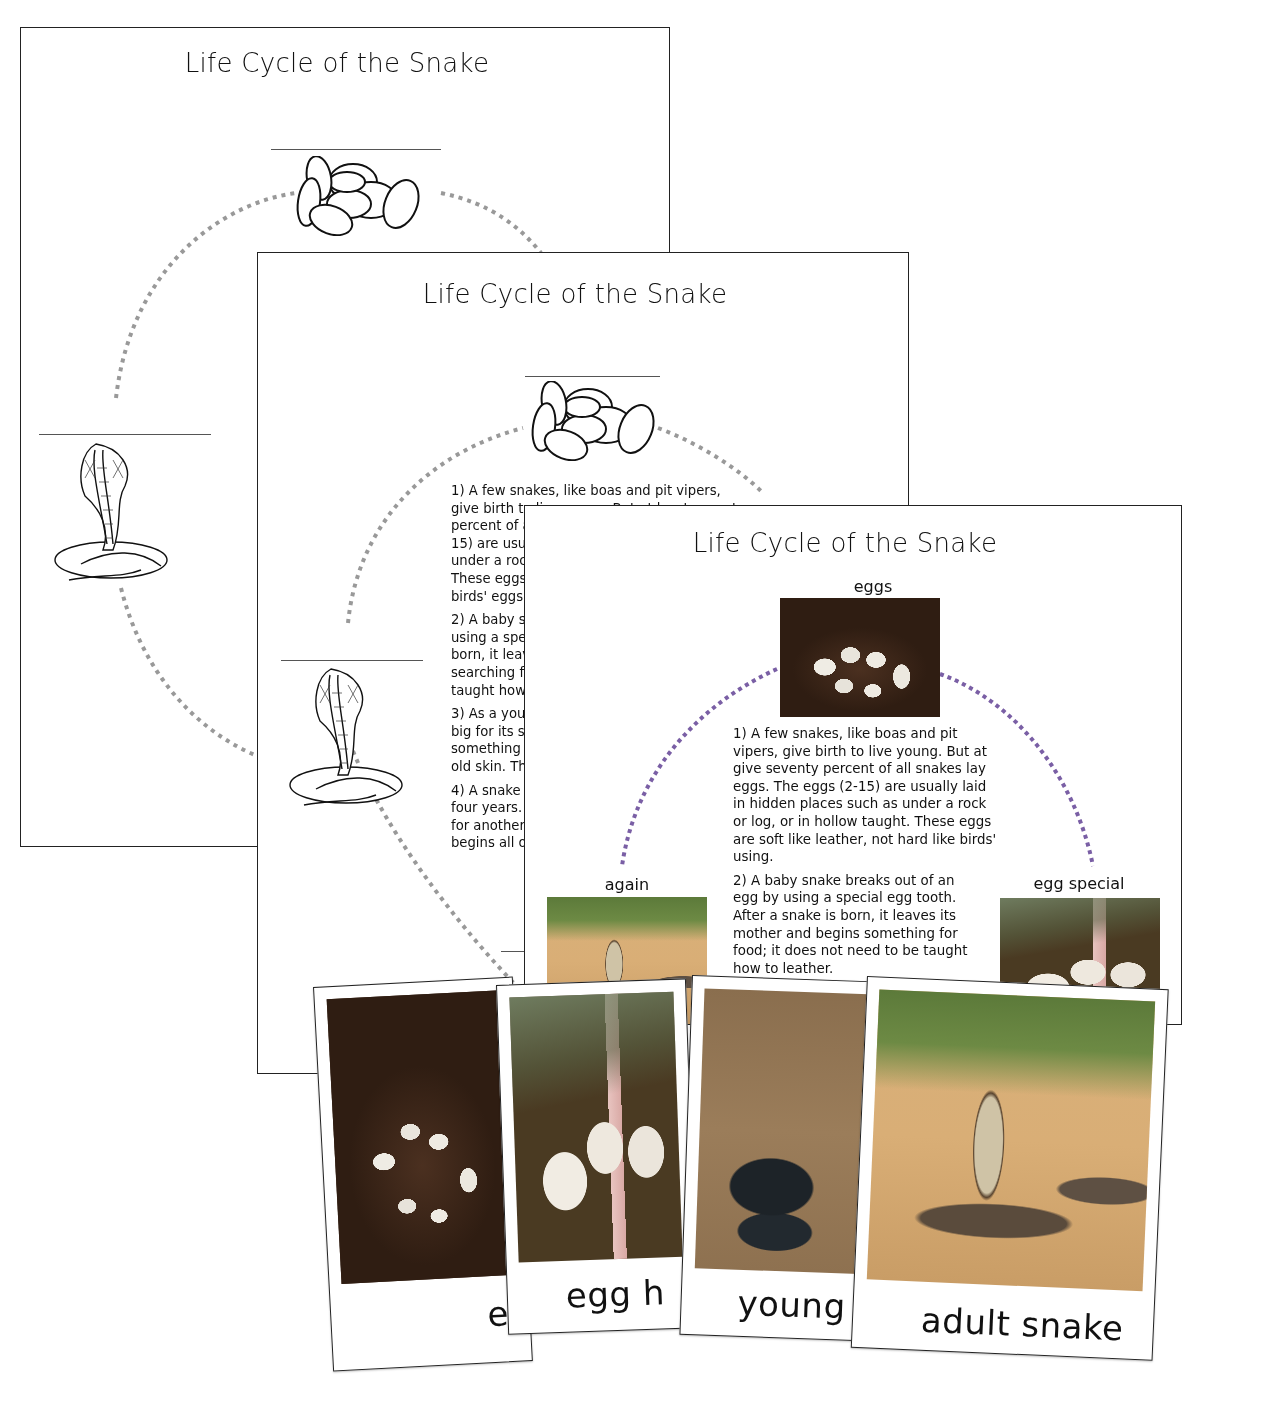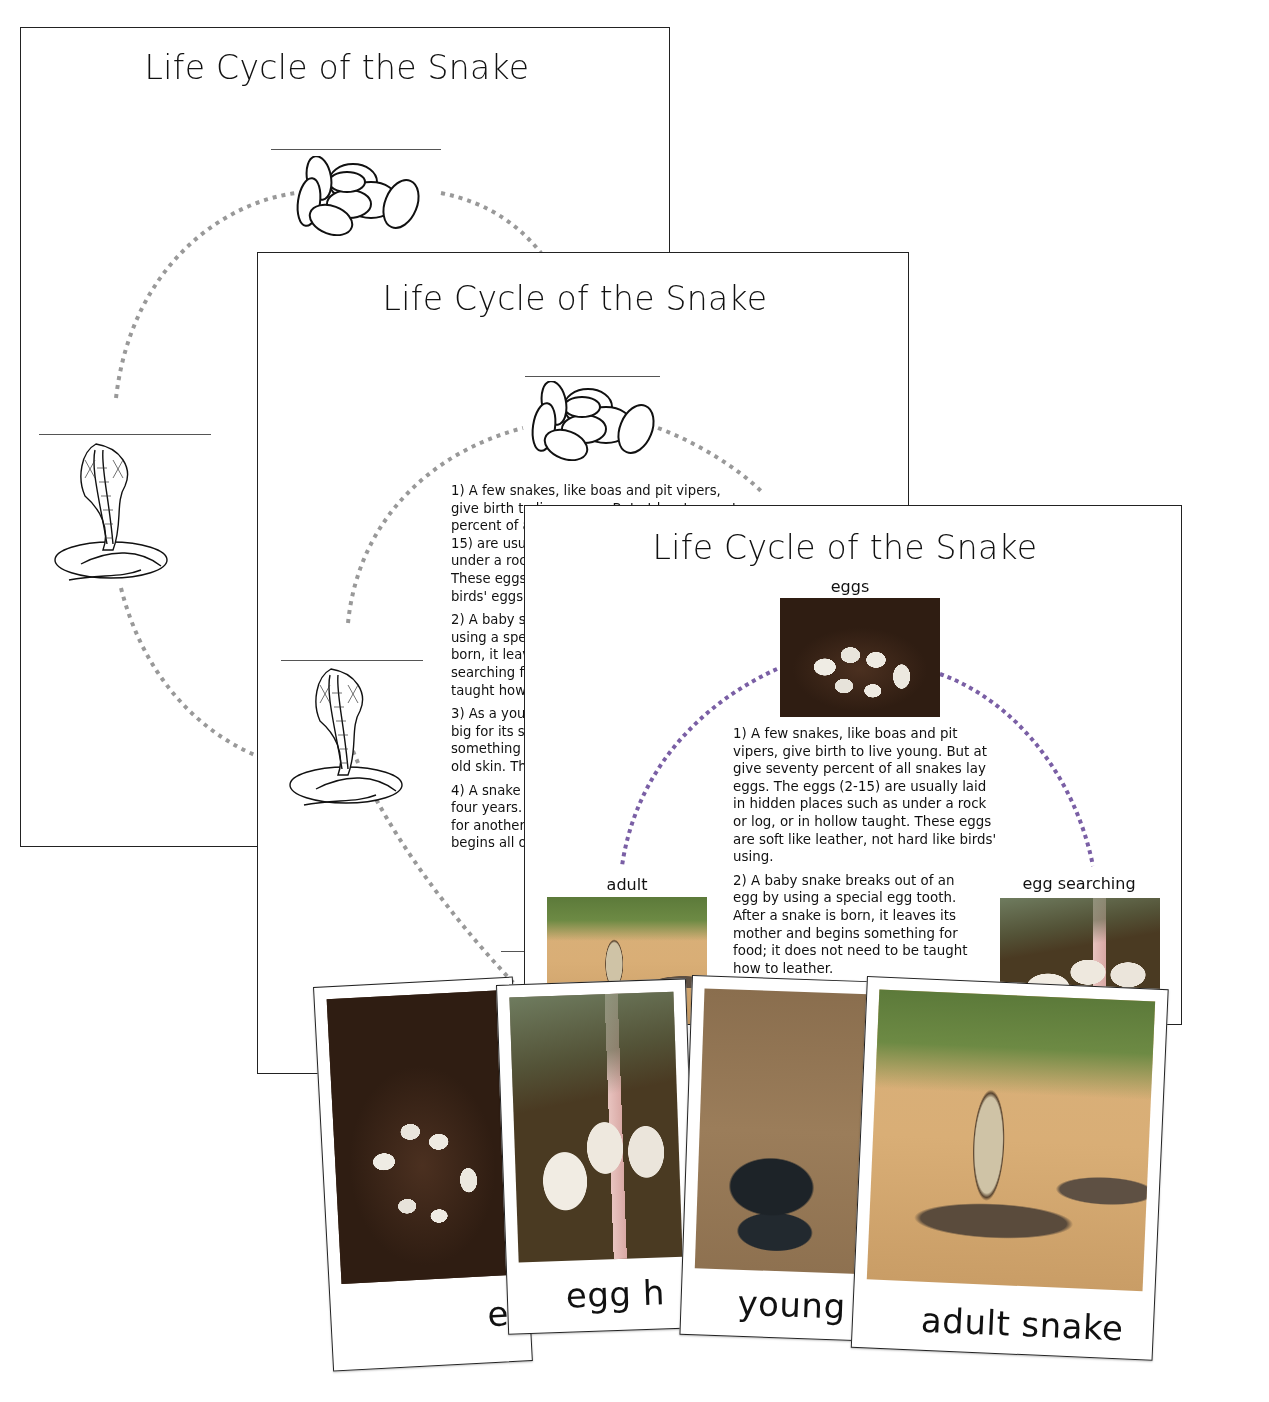--- a/index.html
+++ b/index.html
@@ -1,20 +1,20 @@
 <!DOCTYPE html>
 <html><head>
 <meta charset="utf-8">
 <style>
   * { box-sizing: border-box; margin: 0; padding: 0; }
   html, body { width: 1269px; height: 1402px; background: #ffffff; overflow: hidden; }
   body { position: relative; font-family: "DejaVu Sans", sans-serif; color: #111; }
 
   .sheet { position: absolute; background: #fff; border: 1px solid #222; }
-  .sheet-title { position: absolute; left: 0; right: 16px; text-align: center; font-size: 33px; font-weight: 300; letter-spacing: 0.3px; color: #111; }
+  .sheet-title { position: absolute; left: 0; right: 16px; text-align: center; font-size: 26px; font-weight: 300; letter-spacing: 0.3px; color: #111; }
   .label-line { position: absolute; height: 1px; background: #555; }
   .dotted-arc { position: absolute; }
   .eggs-drawing, .cobra-drawing { position: absolute; }
 
   .stage-text { position: absolute; font-size: 13.2px; line-height: 17.6px; color: #111; }
   .stage-text p { margin-bottom: 6px; }
 
   .stage-label { position: absolute; font-size: 16px; text-align: center; color: #111; }
   .photo { position: absolute; overflow: hidden; }
 
@@ -167,27 +167,27 @@
 </div>
 
 <div class="sheet" style="left:524px; top:505px; width:658px; height:520px; overflow:hidden;">
   <div class="sheet-title" style="top:22px;">Life Cycle of the Snake</div>
 
   <svg class="dotted-arc" width="658" height="520" style="left:0;top:0;">
     <path d="M 252 163 C 170 200, 110 270, 97 360" fill="none" stroke="#7a5fa5" stroke-width="4" stroke-dasharray="4 4"></path>
     <path d="M 415 168 C 490 195, 550 270, 568 360" fill="none" stroke="#7a5fa5" stroke-width="4" stroke-dasharray="4 4"></path>
   </svg>
 
-  <div class="stage-label" style="left:245px; top:71px; width:160px;">eggs</div>
+  <div class="stage-label" style="left:268px; top:71px; width:160px;">eggs</div>
   <div class="photo ph-eggs" style="left:255px; top:92px; width:160px; height:119px;"></div>
 
-  <div class="stage-label" style="left:474px; top:368px; width:160px;">egg searching</div>
+  <div class="stage-label" style="left:474px; top:368px; width:160px;">egg special</div>
   <div class="photo ph-hatching" style="left:475px; top:392px; width:160px; height:128px;"></div>
 
-  <div class="stage-label" style="left:22px; top:369px; width:160px;">adult</div>
+  <div class="stage-label" style="left:22px; top:369px; width:160px;">again</div>
   <div class="photo ph-adult" style="left:22px; top:391px; width:160px; height:129px;"></div>
 
   <div class="stage-text" style="left:208px; top:219px; width:275px; font-size:13.4px;">
     <p>
       <span>1) A few snakes, like boas and pit</span><br>
       <span>vipers, give birth to live young. But at</span><br>
       <span>give seventy percent of all snakes lay</span><br>
       <span>eggs. The eggs (2-15) are usually laid</span><br>
       <span>in hidden places such as under a rock</span><br>
       <span>or log, or in hollow taught. These eggs</span><br>

